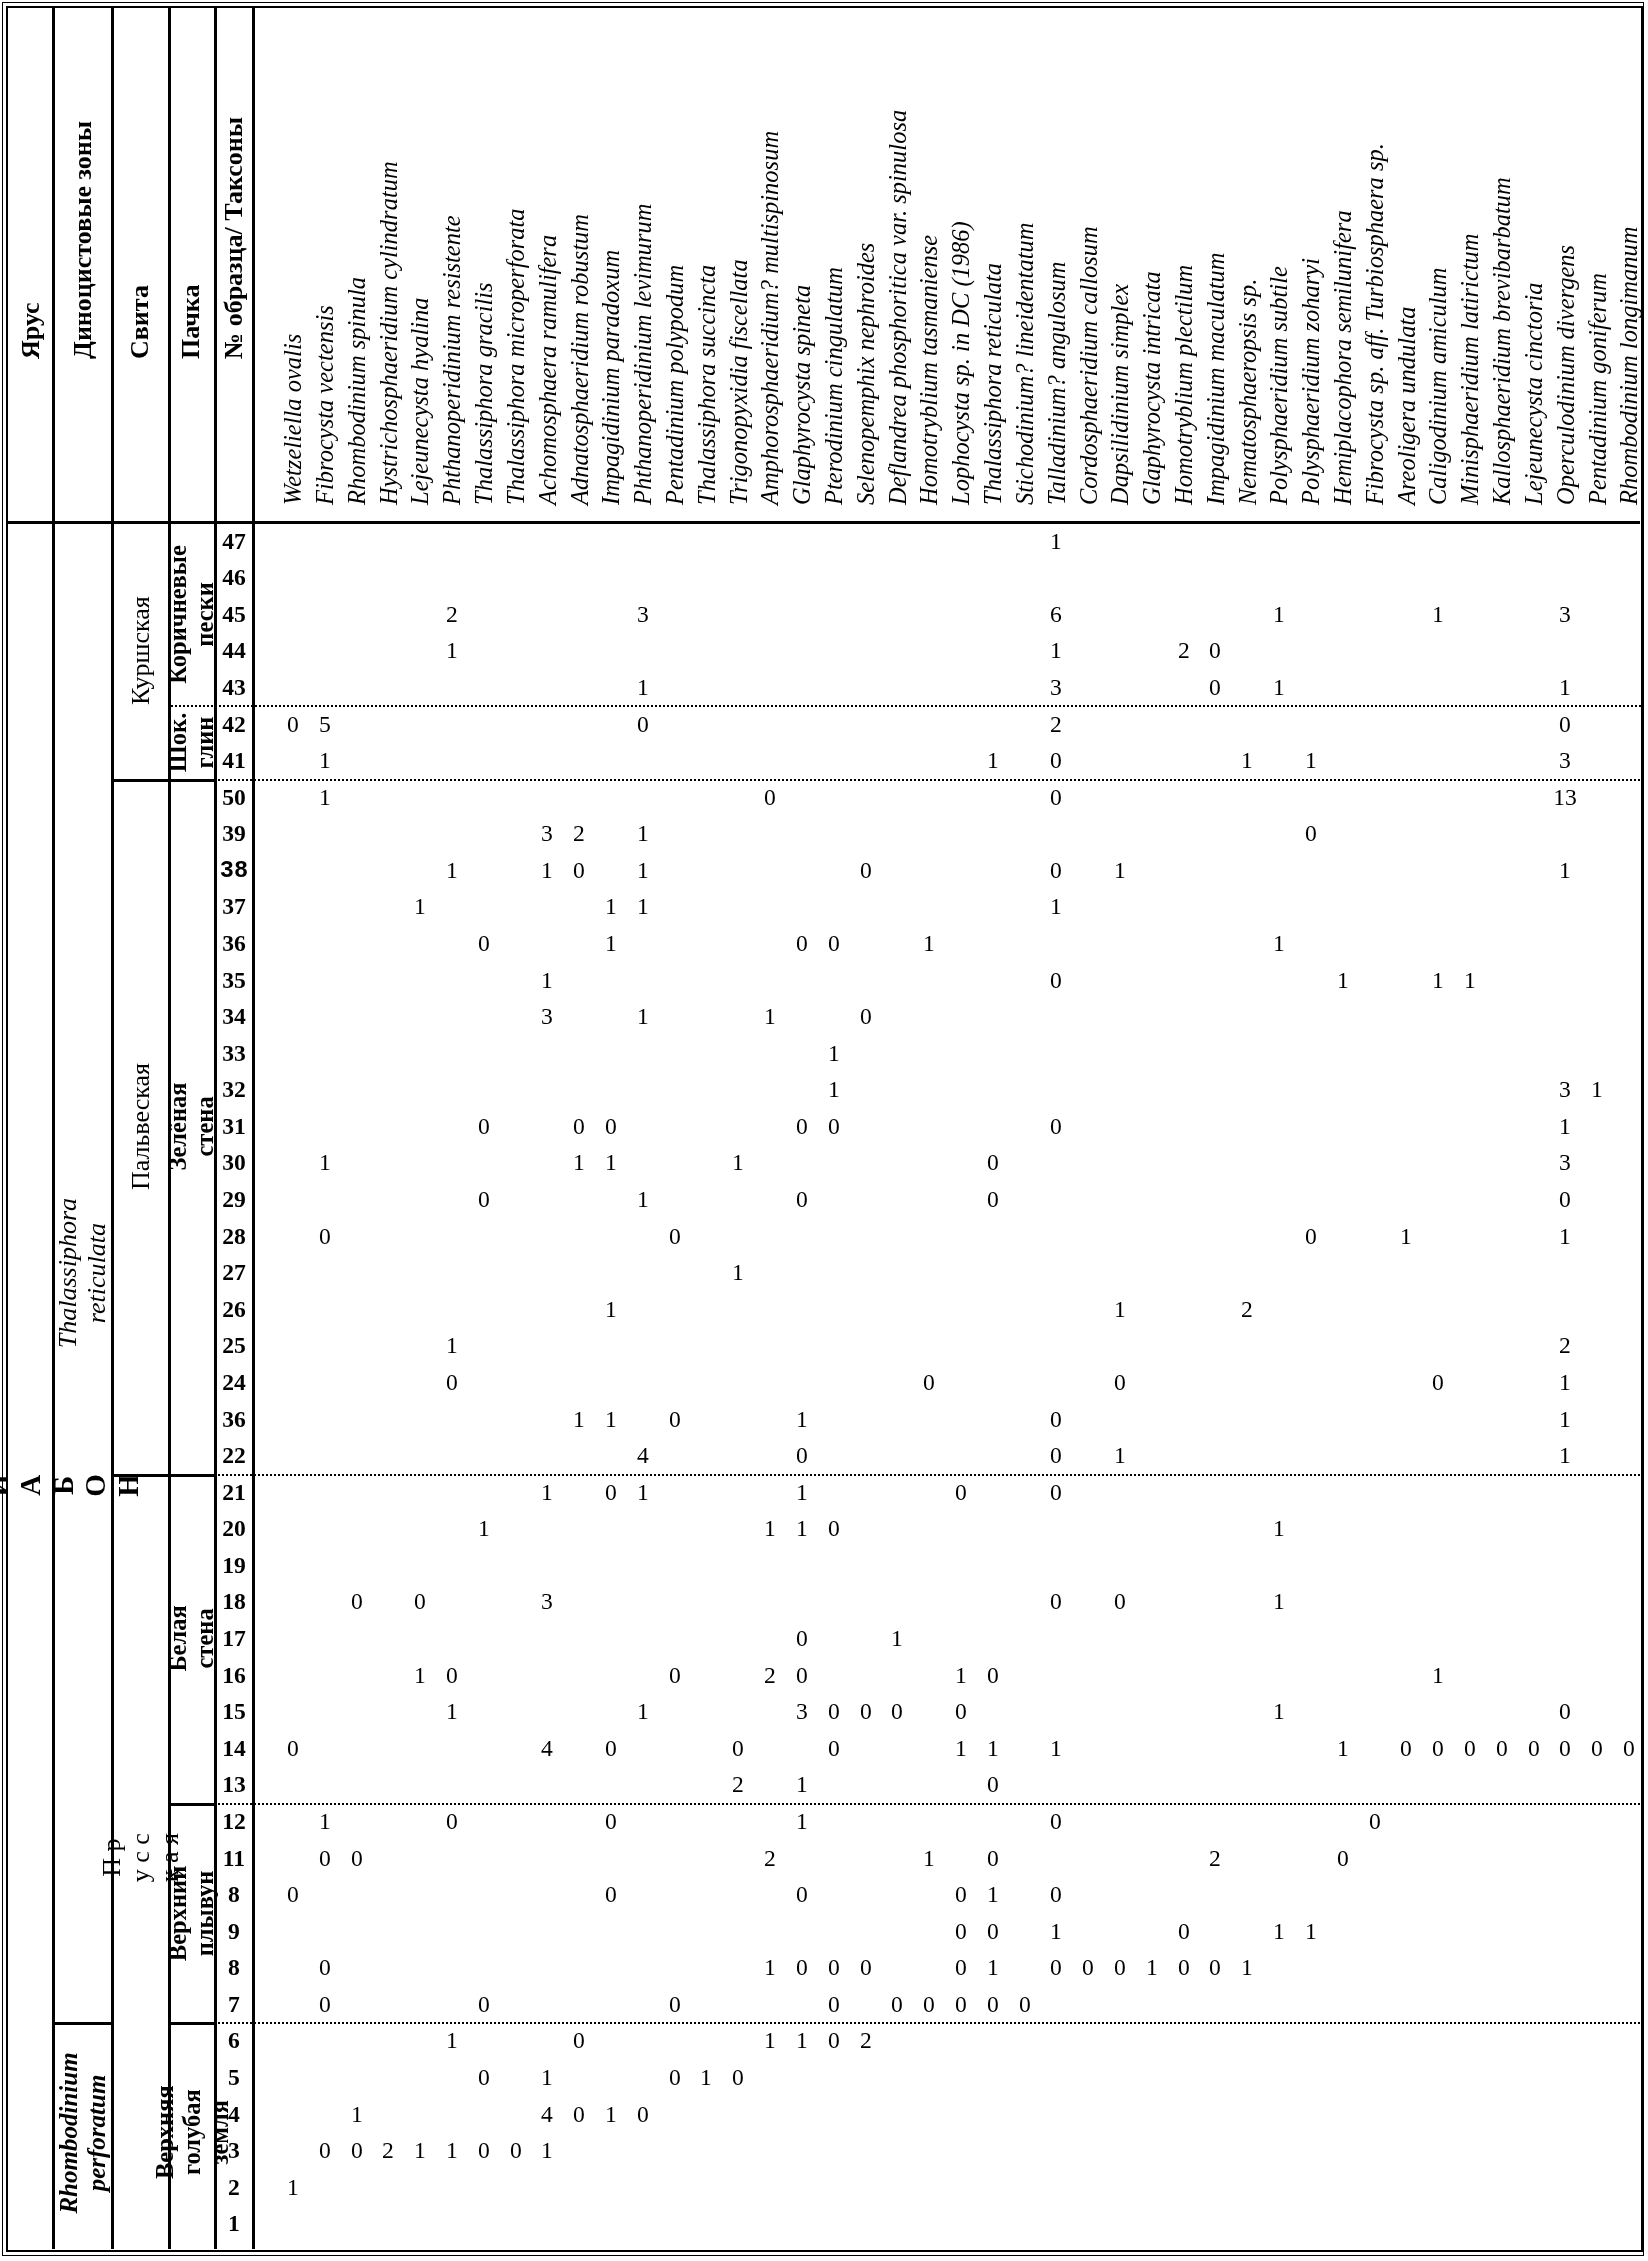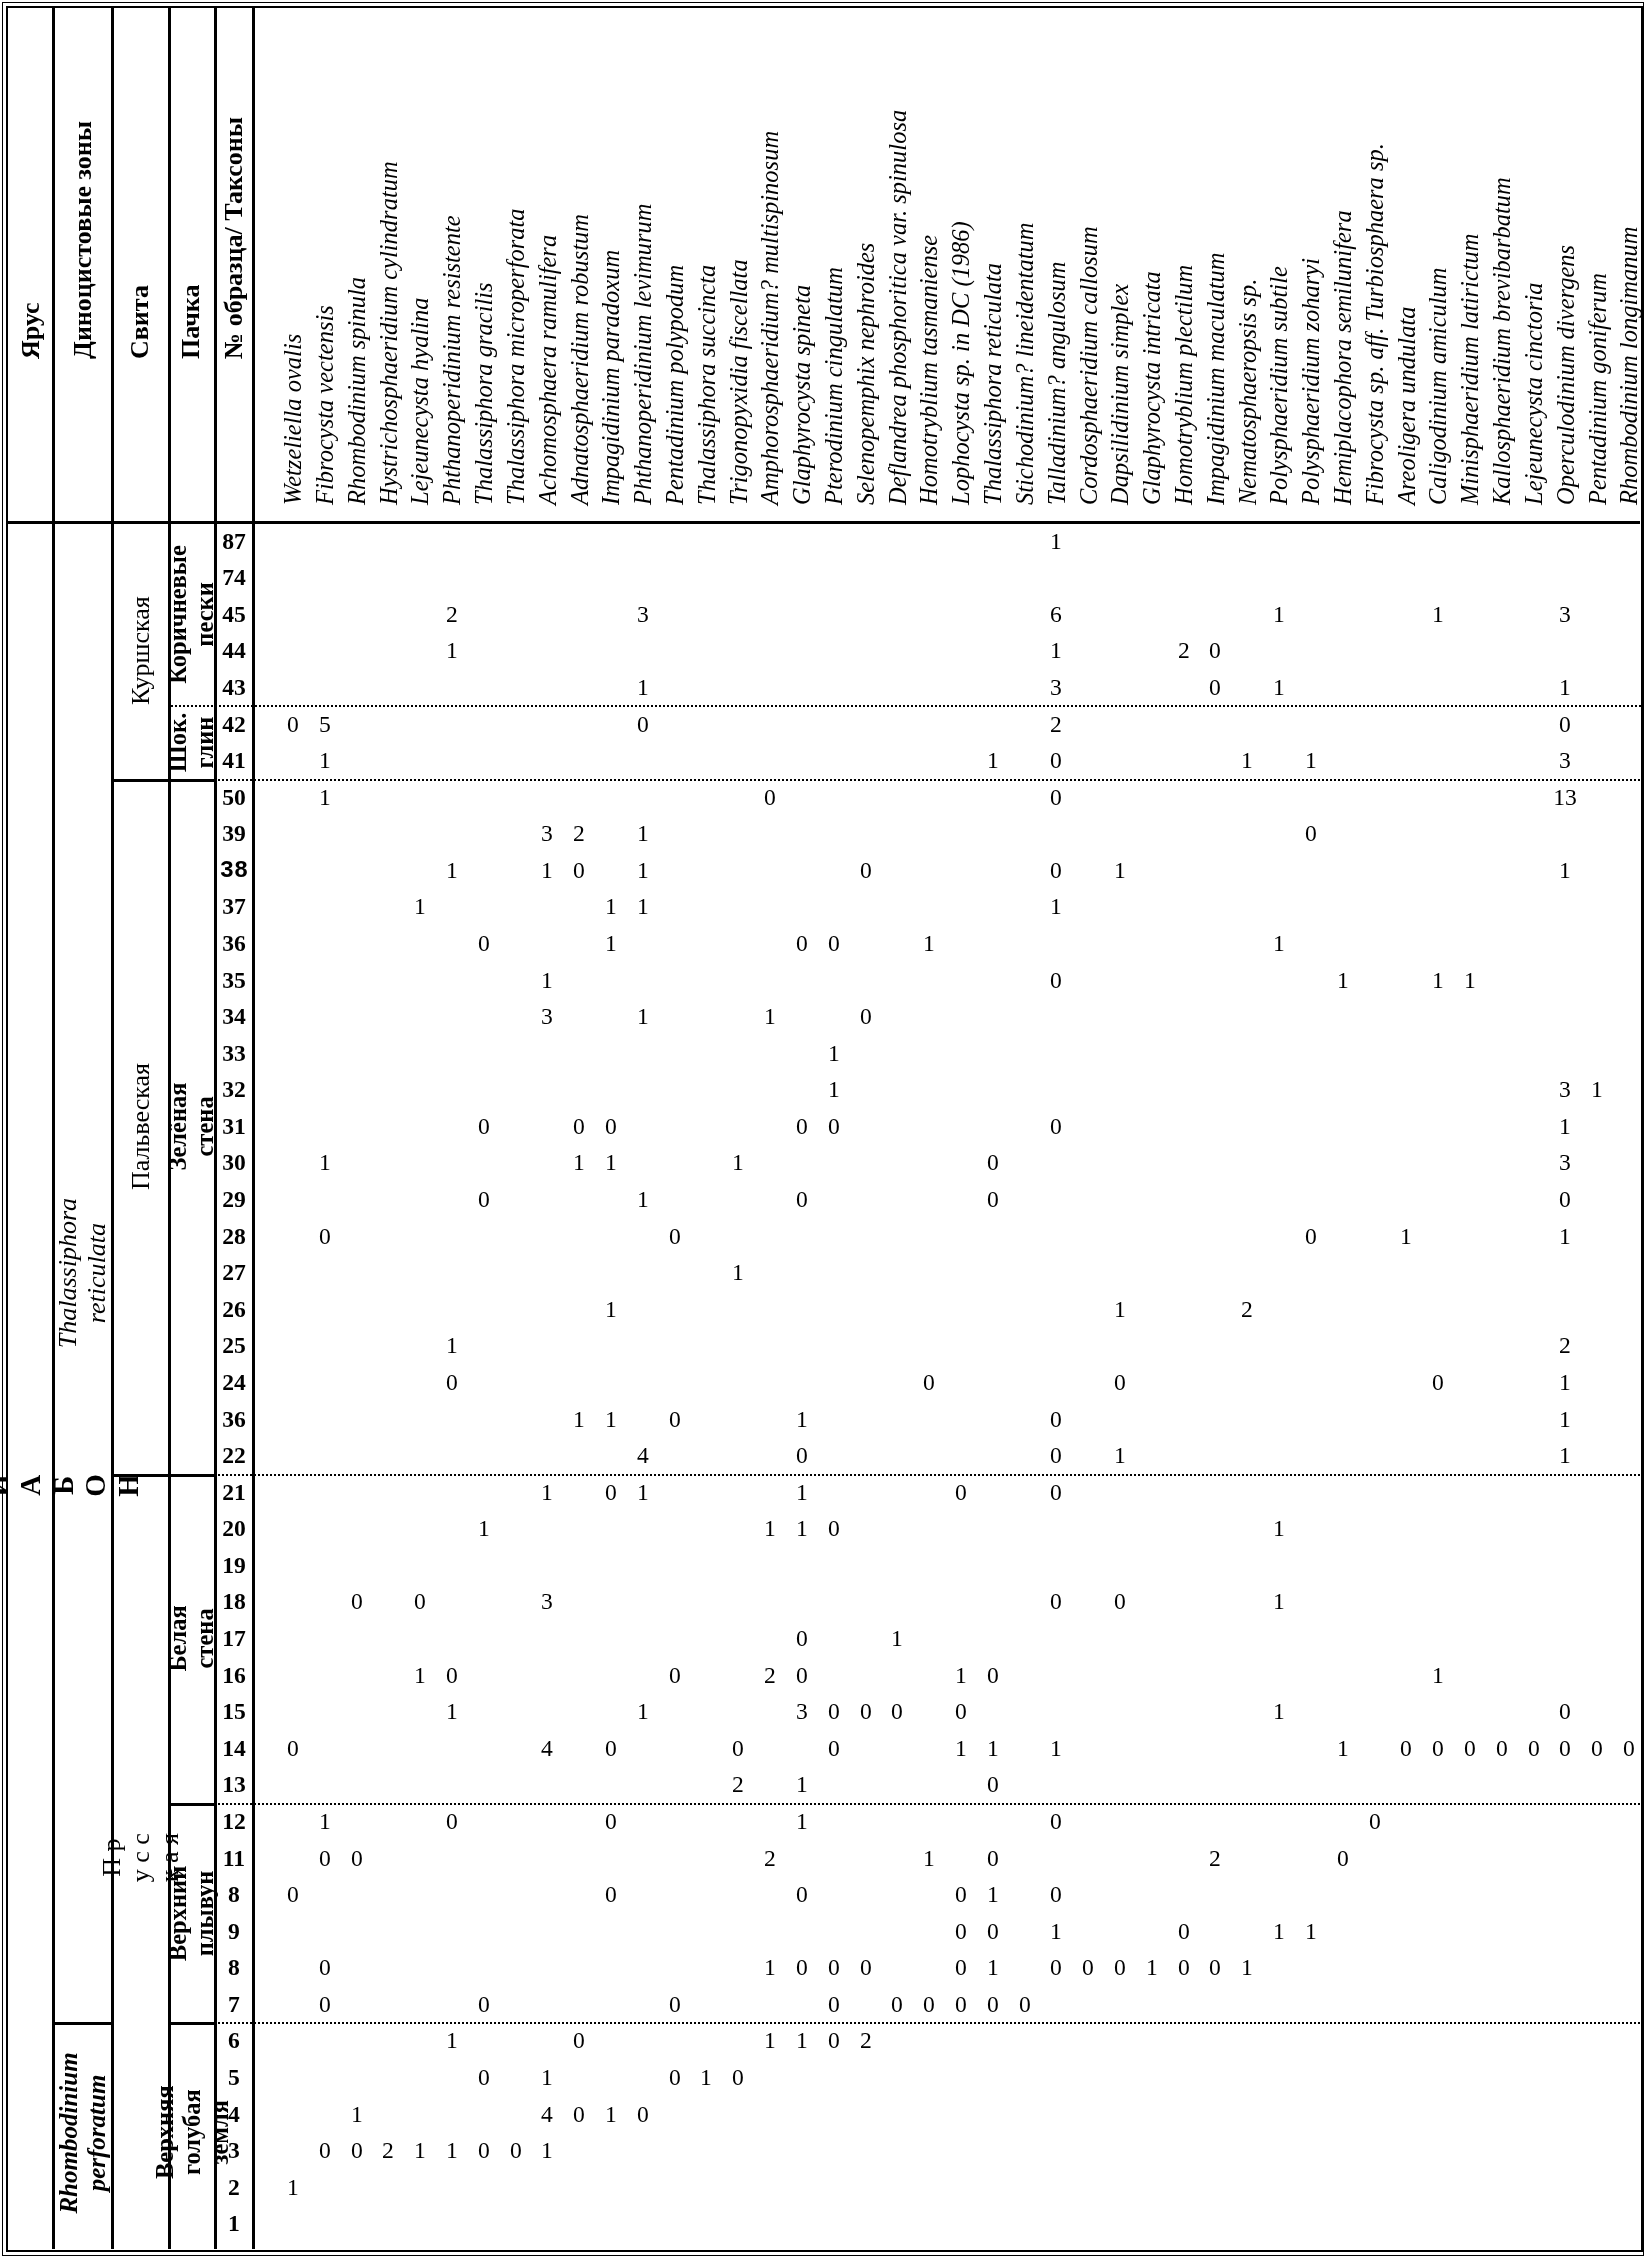--- a/index.html
+++ b/index.html
@@ -128,23 +128,23 @@
       </div>
       <div class="cellwrap pachka" style="left: 171px; width: 41px; top: 1804px; height: 219px;">
         <span>Верхний плывун</span>
       </div>
       <div class="cellwrap pachka" style="left: 171px; width: 41px; top: 2023px; height: 219px;">
         <span>Верхняя
 голубая земля</span>
       </div>
     </div>
   <div id="grid-layer">
-      <div class="rownum" style="left: 234px; top: 542px;">87</div>
+      <div class="rownum" style="left: 234px; top: 542px;">47</div>
       <div class="num" style="left: 1056px; top: 542px;">1</div>
-      <div class="rownum" style="left: 234px; top: 578px;">74</div>
+      <div class="rownum" style="left: 234px; top: 578px;">46</div>
       <div class="rownum" style="left: 234px; top: 615px;">45</div>
       <div class="num" style="left: 452px; top: 615px;">2</div>
       <div class="num" style="left: 643px; top: 615px;">3</div>
       <div class="num" style="left: 1056px; top: 615px;">6</div>
       <div class="num" style="left: 1279px; top: 615px;">1</div>
       <div class="num" style="left: 1438px; top: 615px;">1</div>
       <div class="num" style="left: 1565px; top: 615px;">3</div>
       <div class="rownum" style="left: 234px; top: 651px;">44</div>
       <div class="num" style="left: 452px; top: 651px;">1</div>
       <div class="num" style="left: 1056px; top: 651px;">1</div>

